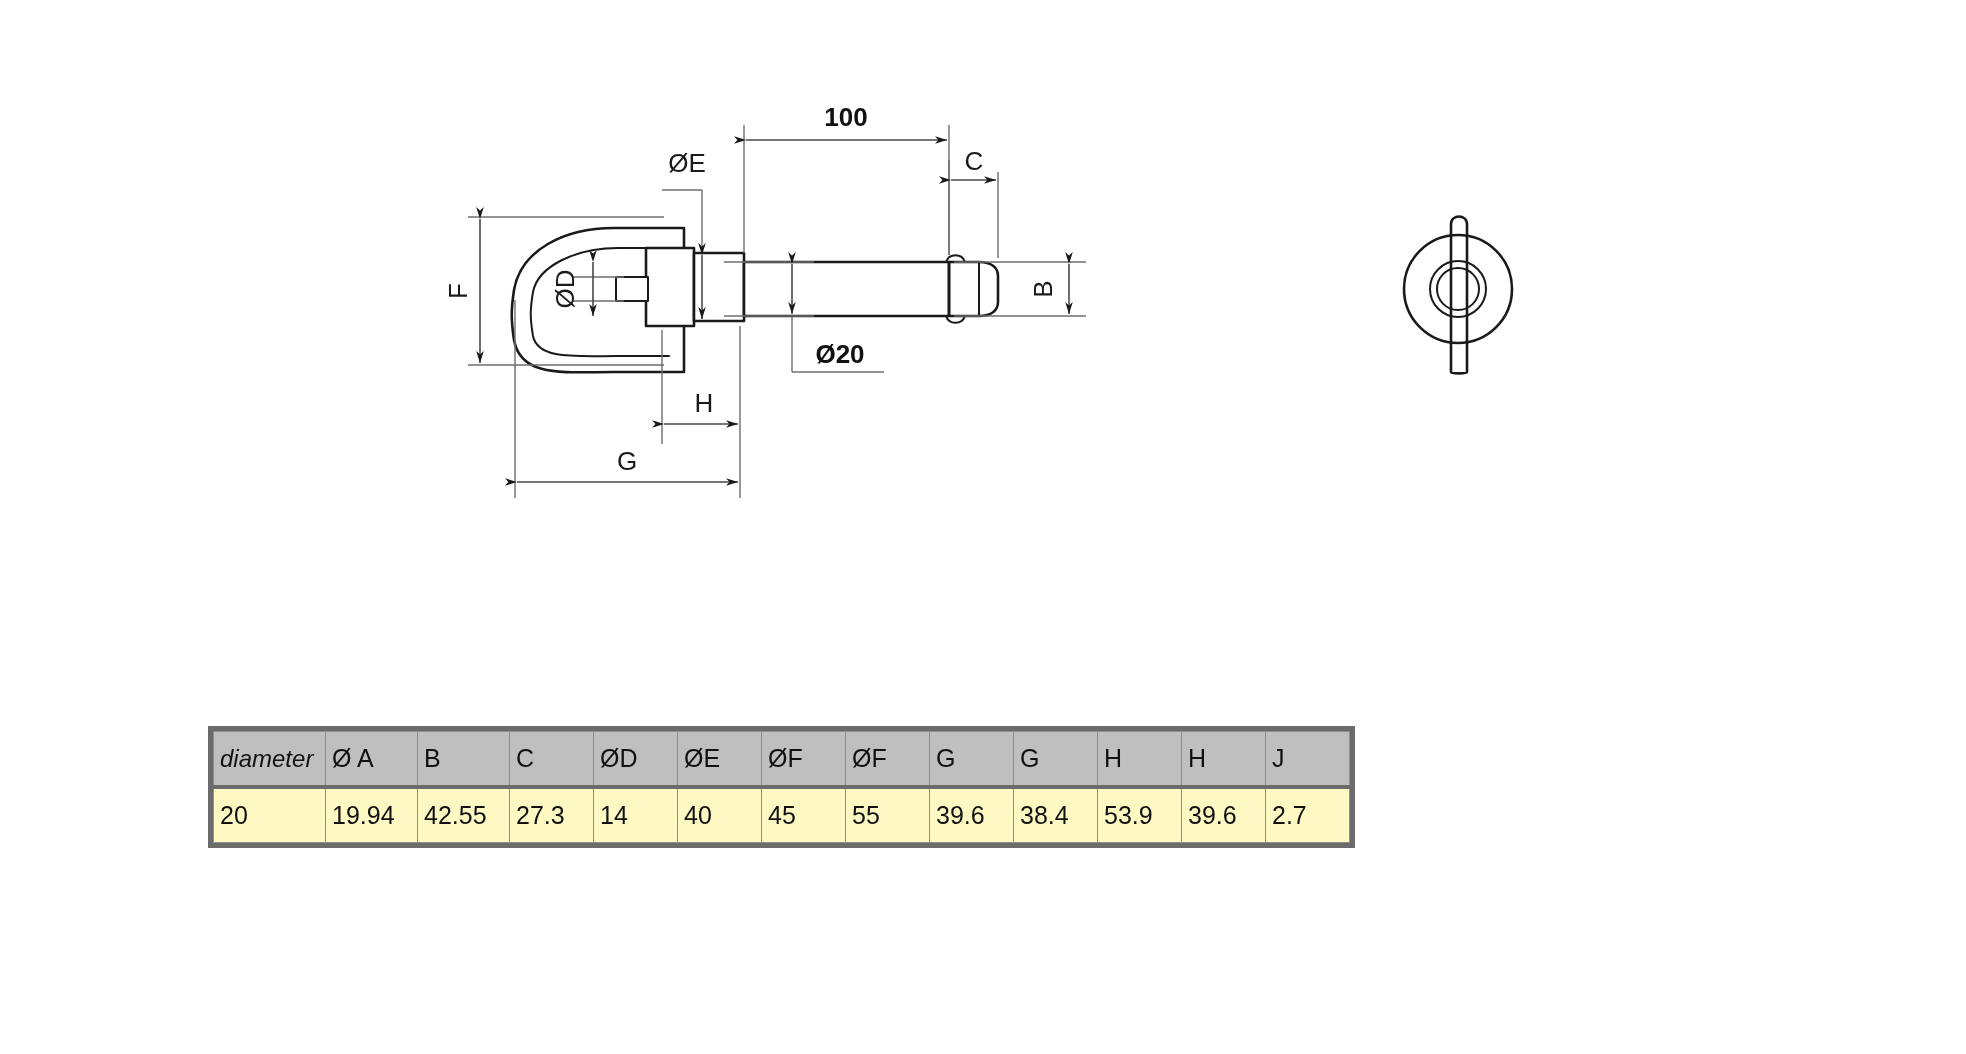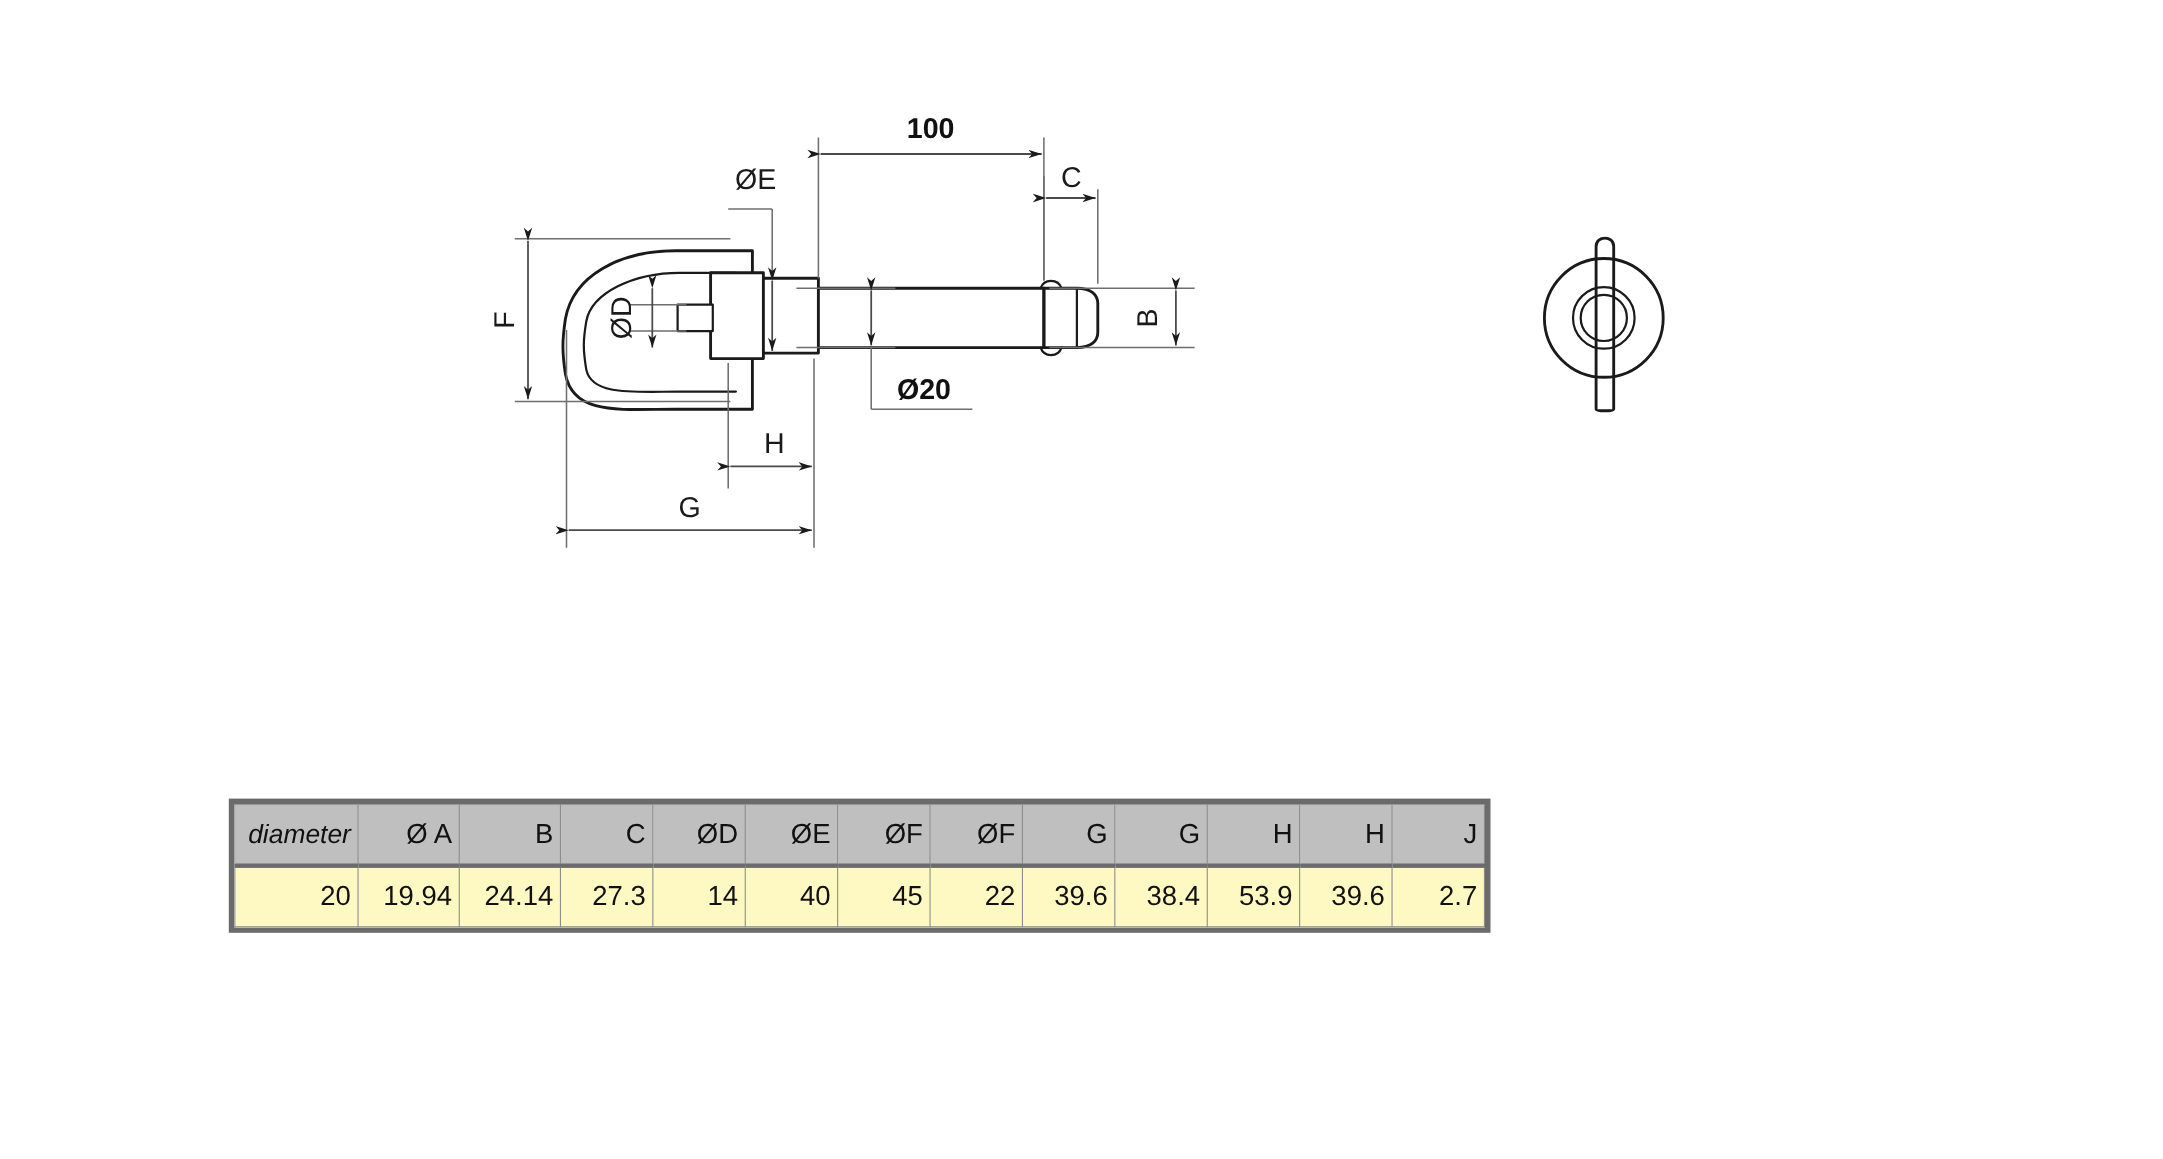--- a/index.html
+++ b/index.html
@@ -57,21 +57,21 @@
     top: 726px;
     border: 5px solid #6b6b6b;
     background: #6b6b6b;
   }
   table.spec {
     border-collapse: collapse;
     background: #ffffff;
   }
   table.spec th, table.spec td {
     border: 1px solid #8d8d8d;
-    text-align: right;
+    text-align: left;
     font-family: "Liberation Sans", sans-serif;
     font-size: 25px;
     color: #111111;
     font-weight: normal;
     height: 48px;
     padding: 12px 6px;
     box-sizing: border-box;
   }
   table.spec thead th {
     background: #bfbfbf;
@@ -238,26 +238,26 @@
           <th class="col-std">G</th>
           <th class="col-std">H</th>
           <th class="col-std">H</th>
           <th class="col-std">J</th>
         </tr>
       </thead>
       <tbody>
         <tr>
           <td>20</td>
           <td>19.94</td>
-          <td>24.14</td>
+          <td>42.55</td>
           <td>27.3</td>
           <td>14</td>
           <td>40</td>
           <td>45</td>
-          <td>22</td>
+          <td>55</td>
           <td>39.6</td>
           <td>38.4</td>
           <td>53.9</td>
           <td>39.6</td>
           <td>2.7</td>
         </tr>
       </tbody>
     </table>
   </div>
 

